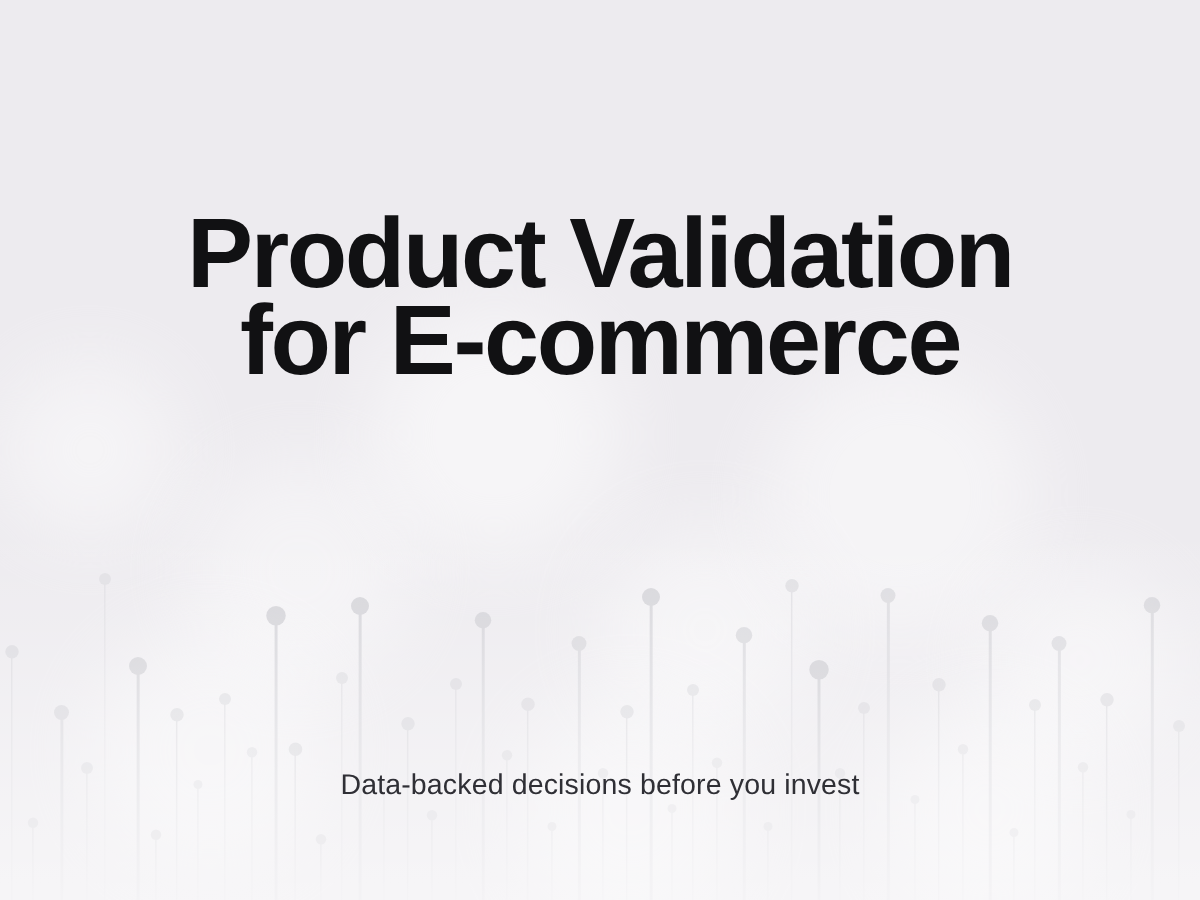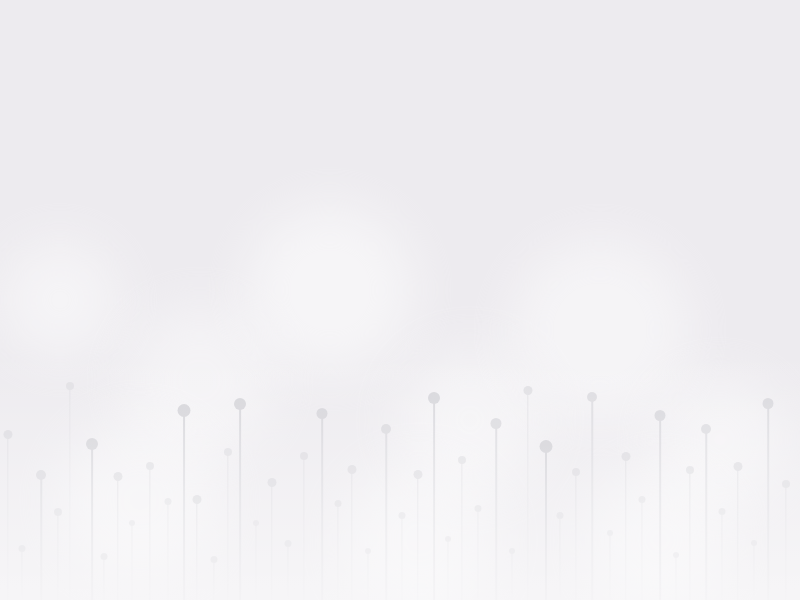--- a/index.html
+++ b/index.html
@@ -346,17 +346,22 @@
       <div class="pin" style="left: 782px; width: 8px; height: 120px; opacity: 0.32;">
         <div class="stem" style="width: 1.3px; height: 116px;"></div>
         <div class="head" style="width: 8px; height: 8px; background: rgb(194, 194, 200);"></div>
       </div>
     </div>
 
   <div class="bottom-wash"></div>
 
   <div class="content">
 
-
-
+    <h1 class="title" id="title-block">
+        <span class="line">Product Validation</span>
+        <span class="line">for E-commerce</span>
+      </h1>
+
+
+    <div class="footer">Data-backed decisions before you invest</div>
 
   </div>
 </div>
 
 </body></html>

